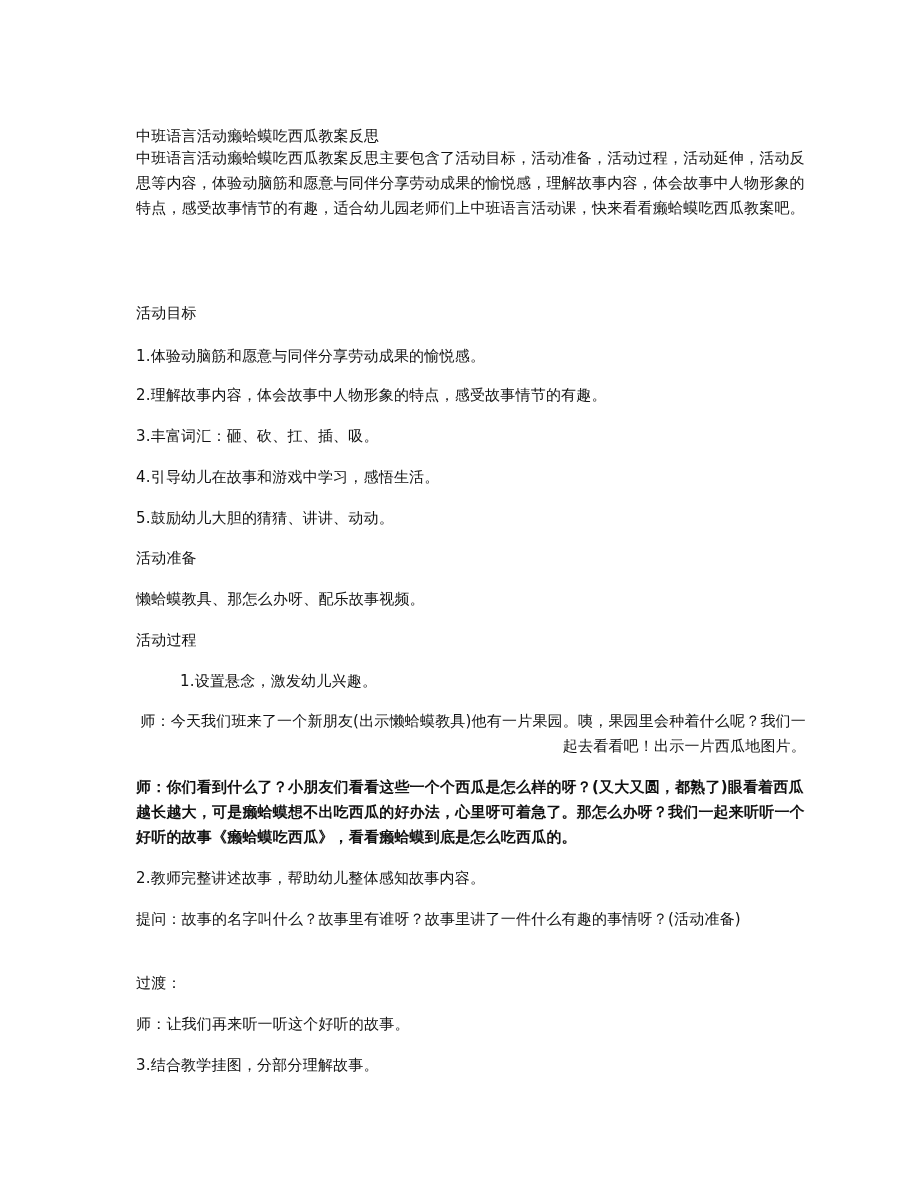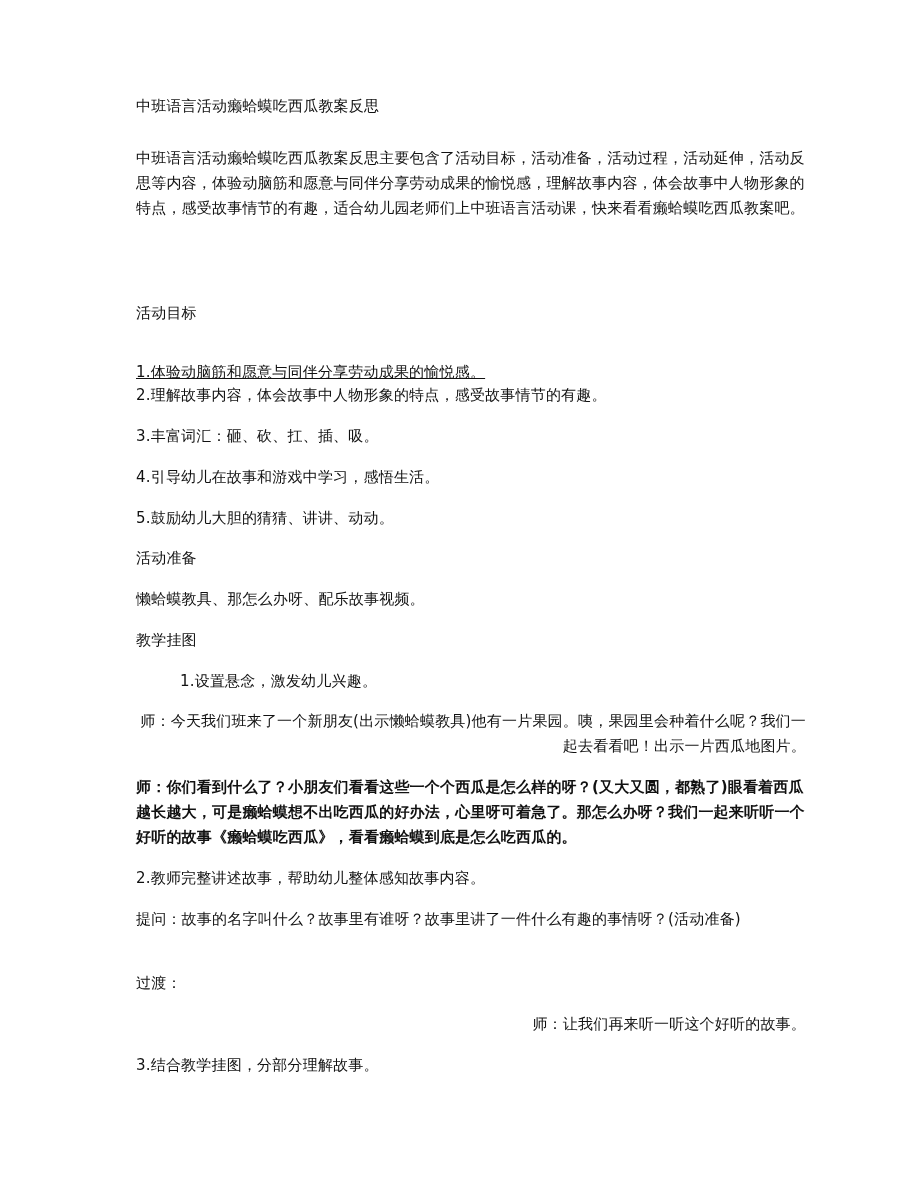--- a/index.html
+++ b/index.html
@@ -30,36 +30,36 @@
       margin: 0;
       letter-spacing: 0.2px;
       white-space: normal;
       word-break: break-all;
     }
   </style>
 </head>
 <body>
 
 <div class="page">
-  <p class="p" style="top:94px;">中班语言活动癞蛤蟆吃西瓜教案反思</p>
+  <p class="p" style="top:124px;">中班语言活动癞蛤蟆吃西瓜教案反思</p>
 
   <p class="p" style="top:146px;">中班语言活动癞蛤蟆吃西瓜教案反思主要包含了活动目标，活动准备，活动过程，活动延伸，活动反思等内容，体验动脑筋和愿意与同伴分享劳动成果的愉悦感，理解故事内容，体会故事中人物形象的特点，感受故事情节的有趣，适合幼儿园老师们上中班语言活动课，快来看看癞蛤蟆吃西瓜教案吧。</p>
 
   <p class="p" style="top:301px;">活动目标</p>
-  <p class="p" style="top:360px;text-decoration:underline;">1.体验动脑筋和愿意与同伴分享劳动成果的愉悦感。</p>
+  <p class="p" style="top:344px;">1.体验动脑筋和愿意与同伴分享劳动成果的愉悦感。</p>
   <p class="p" style="top:383px;">2.理解故事内容，体会故事中人物形象的特点，感受故事情节的有趣。</p>
   <p class="p" style="top:424px;">3.丰富词汇：砸、砍、扛、插、吸。</p>
   <p class="p" style="top:465px;">4.引导幼儿在故事和游戏中学习，感悟生活。</p>
   <p class="p" style="top:506px;">5.鼓励幼儿大胆的猜猜、讲讲、动动。</p>
 
   <p class="p" style="top:546px;">活动准备</p>
   <p class="p" style="top:587px;">懒蛤蟆教具、那怎么办呀、配乐故事视频。</p>
 
-  <p class="p" style="top:628px;">教学挂图</p>
+  <p class="p" style="top:628px;">活动过程</p>
   <p class="p" style="top:669px;margin-left:44px;">1.设置悬念，激发幼儿兴趣。</p>
   <p class="p" style="top:709px;text-align:right;">师：今天我们班来了一个新朋友(出示懒蛤蟆教具)他有一片果园。咦，果园里会种着什么呢？我们一起去看看吧！出示一片西瓜地图片。</p>
   <p class="p" style="top:775px;font-weight:bold;">师：你们看到什么了？小朋友们看看这些一个个西瓜是怎么样的呀？(又大又圆，都熟了)眼看着西瓜越长越大，可是癞蛤蟆想不出吃西瓜的好办法，心里呀可着急了。那怎么办呀？我们一起来听听一个好听的故事《癞蛤蟆吃西瓜》，看看癞蛤蟆到底是怎么吃西瓜的。</p>
   <p class="p" style="top:866px;">2.教师完整讲述故事，帮助幼儿整体感知故事内容。</p>
   <p class="p" style="top:907px;">提问：故事的名字叫什么？故事里有谁呀？故事里讲了一件什么有趣的事情呀？(活动准备)</p>
   <p class="p" style="top:971px;">过渡：</p>
-  <p class="p" style="top:1012px;text-align:right;">师：让我们再来听一听这个好听的故事。</p>
+  <p class="p" style="top:1012px;">师：让我们再来听一听这个好听的故事。</p>
   <p class="p" style="top:1053px;">3.结合教学挂图，分部分理解故事。</p>
 </div>
 
 </body></html>

